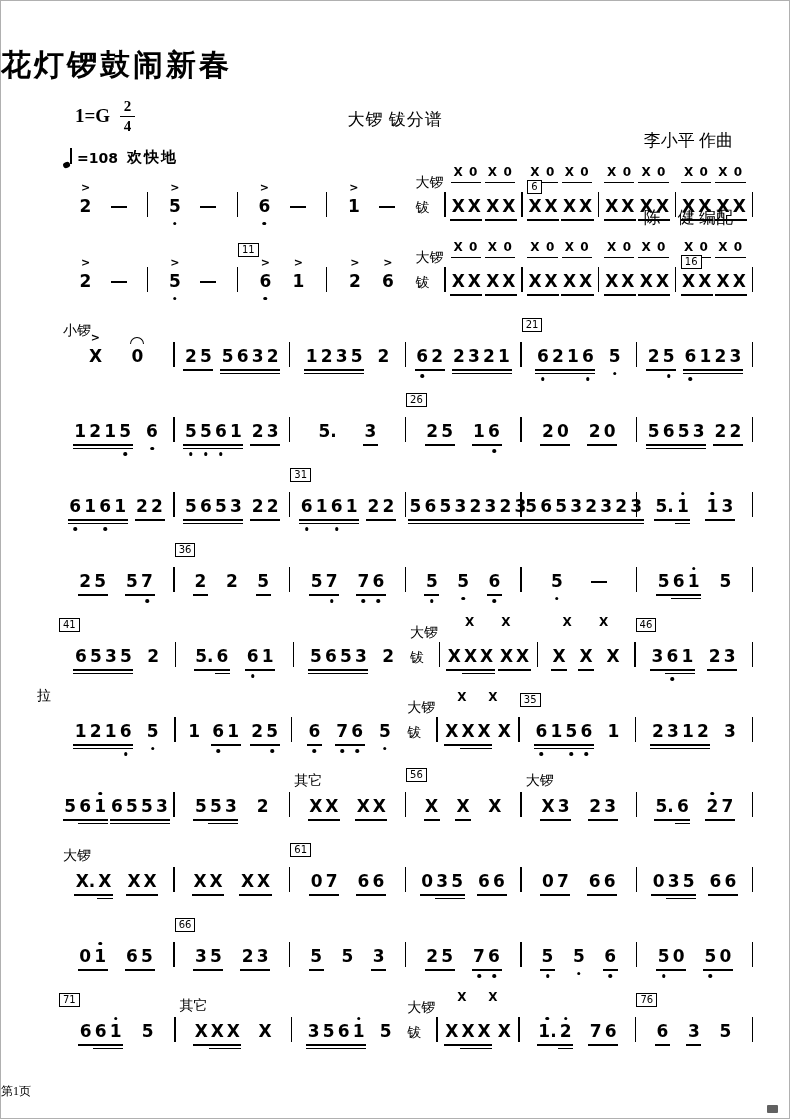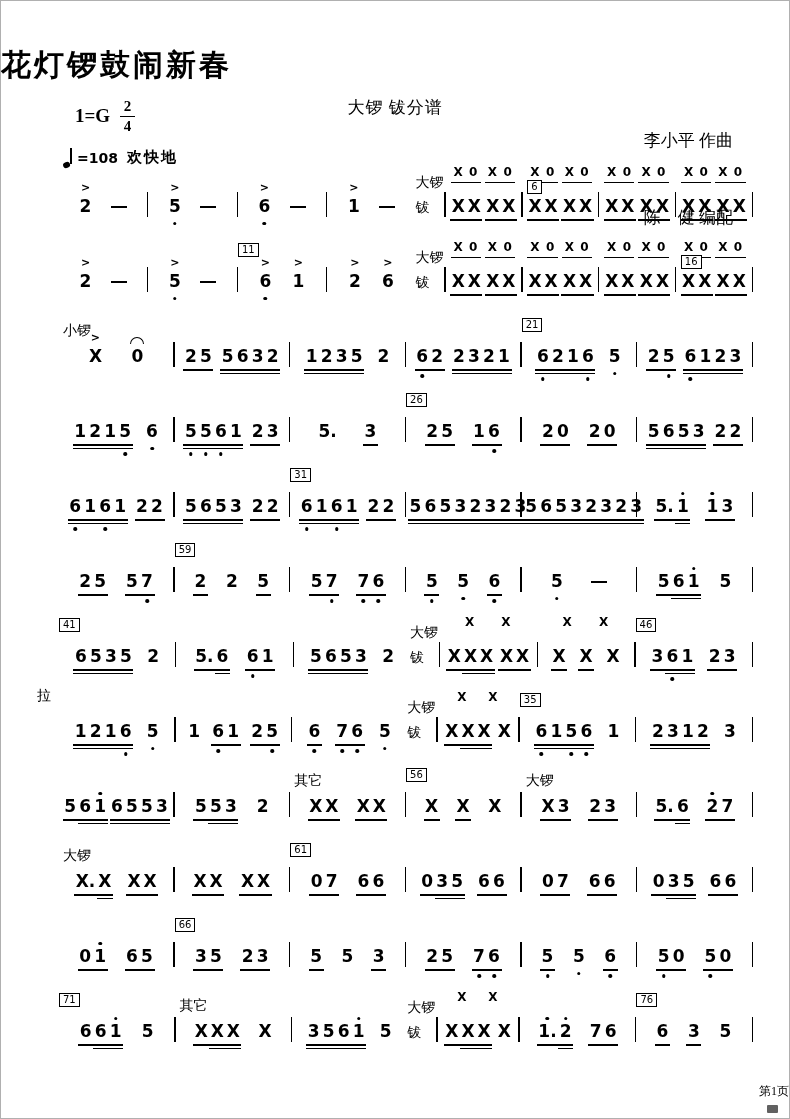--- a/index.html
+++ b/index.html
@@ -8,21 +8,21 @@
   
   .header{position:relative;height:182px;}
   .title{position:absolute;top:44px;left:0;right:0;text-align:left;
          font:700 30px "Liberation Serif",serif;letter-spacing:3px;}
   .byline{position:absolute;top:76px;right:56px;font:17px "Liberation Serif",serif;line-height:1.5;white-space:pre;}
   .keyrow{position:absolute;top:98px;left:74px;display:flex;align-items:center;
           font:700 19px "Liberation Serif",serif;}
   .meter{display:inline-flex;flex-direction:column;align-items:center;margin-left:10px;
          font:700 15px "Liberation Serif",serif;line-height:1.0;}
   .fracbar{width:15px;height:1.8px;background:#000;margin:1.5px 0;}
-  .subtitle{position:absolute;top:95px;left:0;right:0;text-align:center;
+  .subtitle{position:absolute;top:107px;left:0;right:0;text-align:center;
             font:17px "Liberation Serif",serif;letter-spacing:1px;}
   .temporow{position:absolute;top:147px;left:62px;display:flex;align-items:center;
             font:700 14px "DejaVu Sans",sans-serif;}
   .qnote{position:relative;width:11px;height:19px;margin-right:3px;}
   .qhead{position:absolute;bottom:0;left:0;width:7px;height:5.5px;background:#000;
          border-radius:50%;transform:rotate(-20deg);}
   .qstem{position:absolute;right:2px;top:0;width:1.6px;height:15.5px;background:#000;}
   .mood{font:700 15px "Liberation Serif",serif;margin-left:9px;letter-spacing:2px;}
   
   #score{position:relative;}
@@ -57,21 +57,21 @@
   .prelabel{position:absolute;left:-22px;top:-21px;font:14px "Liberation Serif",serif;}
   
   .split{display:grid;align-items:end;min-width:0;}
   .slabel{font:14px "Liberation Serif",serif;white-space:nowrap;padding-right:1px;}
   .scell{display:flex;align-items:flex-end;min-width:0;}
   .topcell{margin-bottom:12px;}
   .measure.small .glyph{font:700 12px "DejaVu Sans",sans-serif;line-height:15px;
                         min-width:9px;padding:0 3px;}
   .measure.small .ul1{bottom:-3.2px}
   
-  .footer{text-align:right;font:12px "Liberation Serif",serif;}
+  .footer{text-align:left;font:12px "Liberation Serif",serif;}
   .artifact{position:absolute;right:11px;bottom:5px;width:11px;height:8px;background:#3a3a3a;
             opacity:.8;border-radius:1px;}
 </style>
 </head>
 <body>
 
 <div class="page">
   <div class="header">
     <div class="title">花灯锣鼓闹新春</div>
     <div class="byline">
@@ -1233,21 +1233,21 @@
             </span>
             <span class="note">
               <span class="glyph">7</span>
               <span class="ul ul1"></span>
               <span class="lodot lo1"></span>
             </span>
           </span>
         </div>
         <div class="bar"></div>
         <div class="measure">
-          <span class="mnum">59</span>
+          <span class="mnum">36</span>
           <span class="group">
             <span class="note">
               <span class="glyph">2</span>
               <span class="ul ul1"></span>
             </span>
           </span>
           <span class="group">
             <span class="note">
               <span class="glyph">2</span>
             </span>

